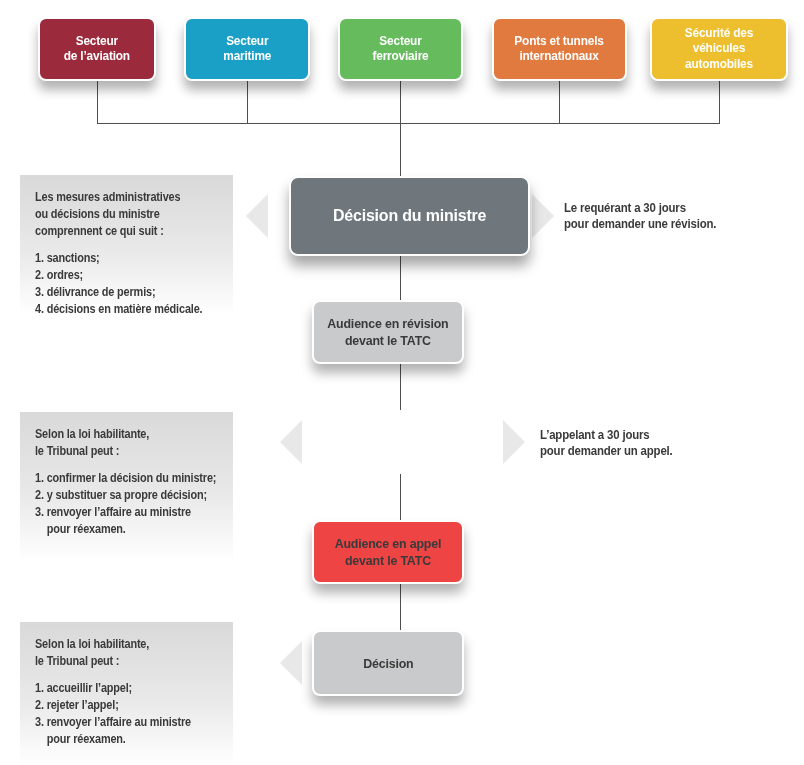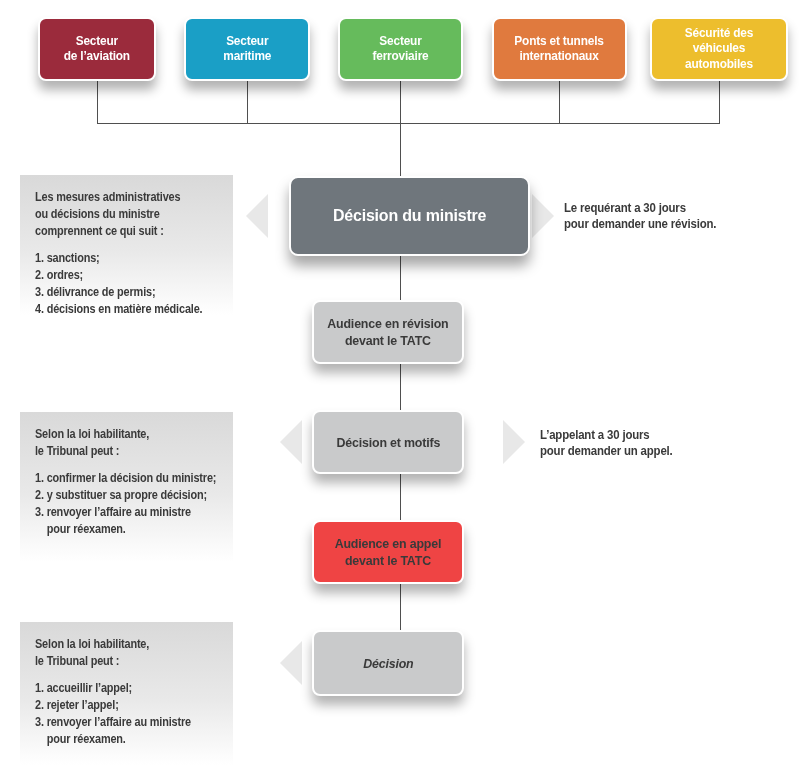--- a/index.html
+++ b/index.html
@@ -101,28 +101,25 @@
   <div class="line v" style="left:400px;top:584px;height:46px;"></div>
 
   <div class="minister" style="background: rgb(111, 118, 124);">
     <span class="minister-label">Décision du ministre</span>
   </div>
 
   <div class="step" style="top: 300px; background: rgb(201, 202, 203);">
     <span class="step-label">Audience en révision
 devant le TATC</span>
   </div>
-  <div class="step" style="top: 410px; background: rgb(201, 202, 203);">
-    <span class="step-label">Décision et motifs</span>
-  </div>
   <div class="step" style="top: 520px; background: #ef4444;">
     <span class="step-label">Audience en appel
 devant le TATC</span>
   </div>
-  <div class="step" style="top: 630px; height: 66px; background: rgb(201, 202, 203); font-style: italic;">
+  <div class="step" style="top: 630px; height: 66px; background: rgb(201, 202, 203);">
     <span class="step-label">Décision</span>
   </div>
 
   <div class="tri tri-left" style="left:246px;top:194px;"></div>
   <div class="tri tri-right" style="left:532px;top:194px;"></div>
   <div class="tri tri-left" style="left:280px;top:420px;"></div>
   <div class="tri tri-right" style="left:503px;top:420px;"></div>
   <div class="tri tri-left" style="left:280px;top:641px;"></div>
 
   <div class="annot" style="left:564px;top:200px;">Le requérant a 30 jours

